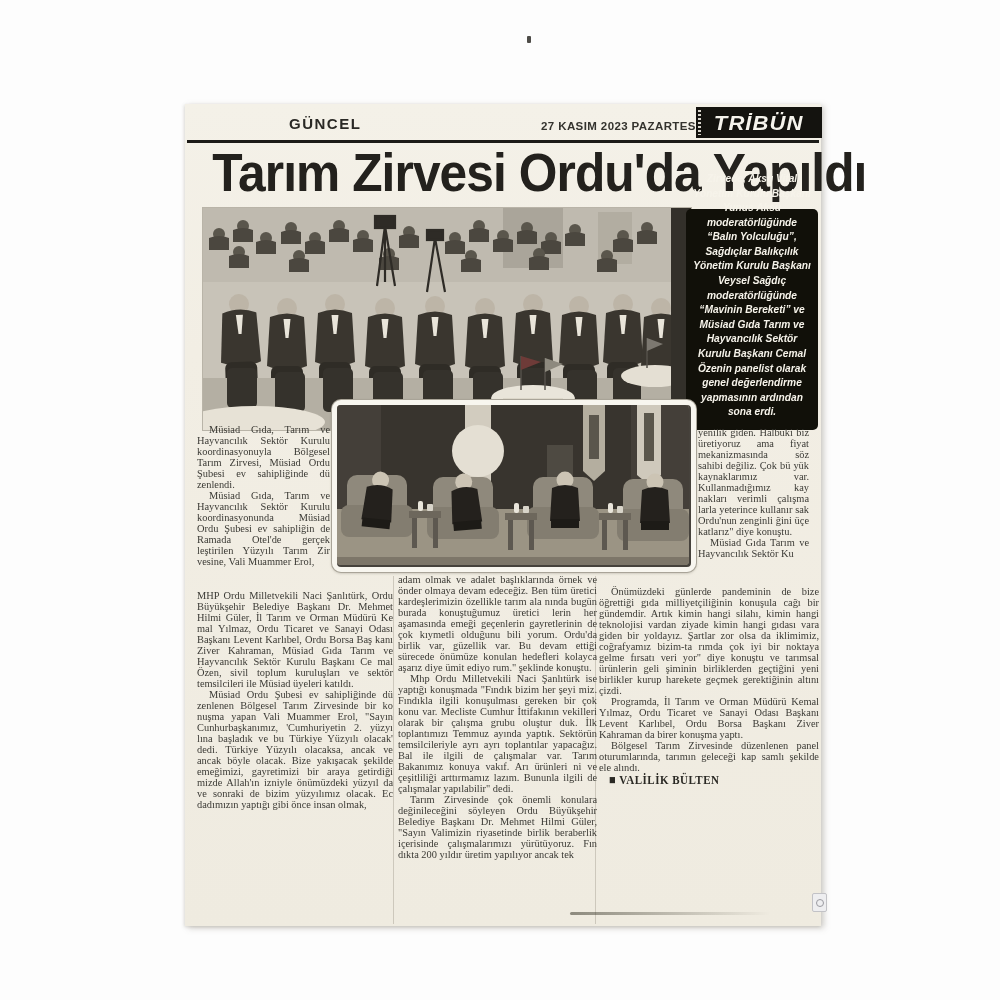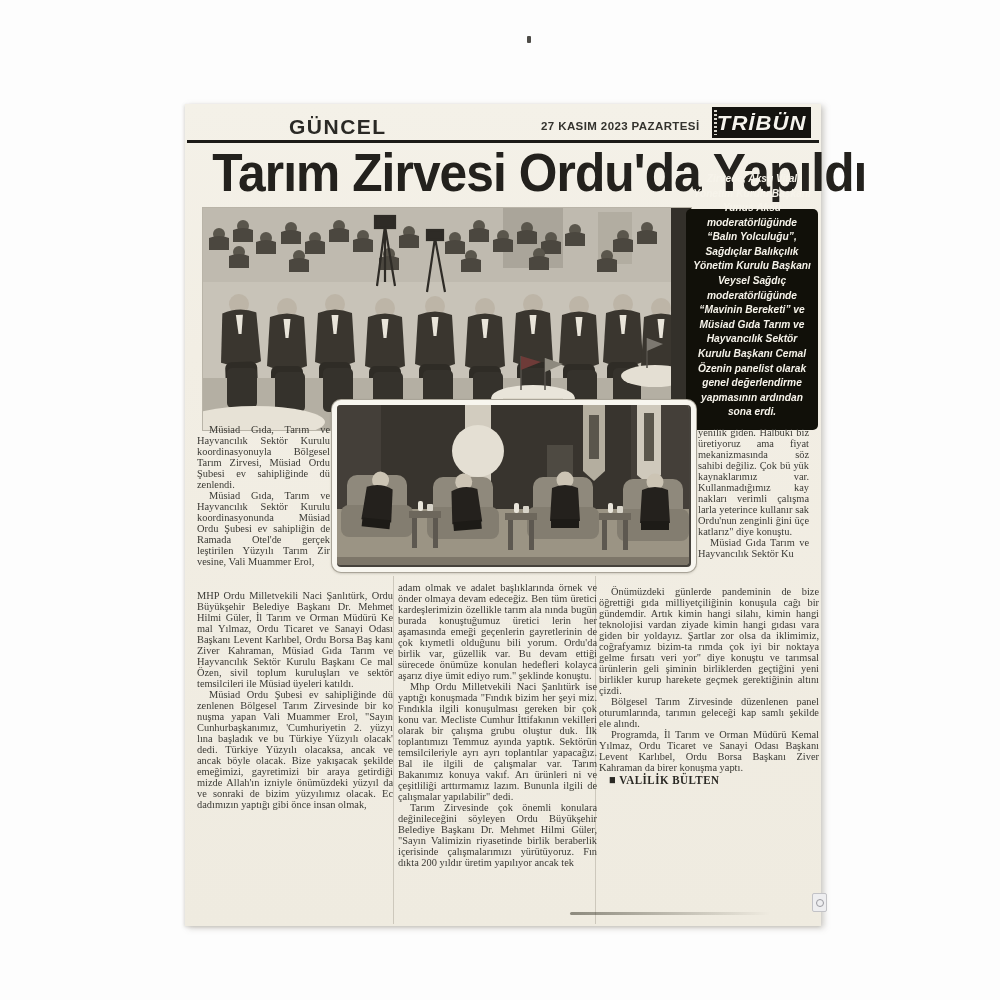--- a/index.html
+++ b/index.html
@@ -9,26 +9,26 @@
   *{margin:0;padding:0;box-sizing:border-box;}
   html,body{width:1000px;height:1000px;background:#fdfdfd;overflow:hidden;
     font-family:"Liberation Sans",sans-serif;}
   .stage{position:relative;width:1000px;height:1000px;}
 
   .clipping{position:absolute;left:185px;top:104px;width:636px;height:822px;
     background:linear-gradient(180deg,#f4f1e8 0%,var(--paper) 30%,#efebe0 100%);
     box-shadow:3px 2px 6px rgba(120,115,100,.35), -1px 1px 3px rgba(120,115,100,.2);}
 
   
-  .section-label{position:absolute;left:104px;top:11px;font-size:21px;font-weight:bold;
+  .section-label{position:absolute;left:104px;top:11px;font-size:15px;font-weight:bold;
     letter-spacing:1.5px;color:#2a2925;}
   .dateline{position:absolute;left:356px;top:16px;font-size:11.5px;font-weight:bold;
     letter-spacing:.4px;color:#34332e;}
-  .masthead{position:absolute;left:511px;top:3px;width:99px;height:31px;background:#14130f;
-    display:flex;align-items:center;justify-content:center;margin-left:16px;}
+  .masthead{position:absolute;left:511px;top:3px;width:126px;height:31px;background:#14130f;
+    display:flex;align-items:center;justify-content:center;}
   .masthead .word{color:#f5f3ec;font-weight:bold;font-style:italic;font-size:21px;
     letter-spacing:1px;transform:scaleX(1.05);text-shadow:0 0 1px #000;}
   .masthead .spine{position:absolute;left:2px;top:3px;width:3px;height:25px;
     background:repeating-linear-gradient(180deg,#d8d5cc 0 2px,#14130f 2px 4px);}
   .rule{position:absolute;left:2px;top:36px;width:632px;height:3px;background:var(--rule);}
 
   .headline{position:absolute;left:2px;top:39px;width:632px;text-align:center;
     font-size:54px;font-weight:bold;color:var(--headline-ink);white-space:nowrap;
     transform:scaleX(.92);transform-origin:50% 0;letter-spacing:-1px;line-height:58px;}
 
@@ -47,21 +47,21 @@
   .caption-box p{color:var(--caption-text);font-size:10.2px;line-height:14.6px;
     font-weight:bold;font-style:italic;text-align:center;width:100%;}
 
   
   .col{position:absolute;color:var(--ink);font-size:10.4px;line-height:11px;
     text-align:justify;overflow:hidden;font-family:Liberation Serif, serif;}
   .col p{text-indent:12px;}
   .col p.cont{text-indent:0;}
   .col-1{left:12px;top:320px;width:133px;height:170px;}
   .col-2{left:12px;top:486px;width:196px;height:336px;}
-  .col-3{left:213px;top:470px;width:199px;height:352px;margin-top:8px;}
+  .col-3{left:213px;top:470px;width:199px;height:352px;}
   .col-4{left:513px;top:323px;width:111px;height:162px;}
   .col-5{left:414px;top:482px;width:220px;height:340px;}
   .byline{font-weight:bold;font-size:11px;letter-spacing:.5px;text-indent:10px !important;
     color:#2a2924;margin-top:1px;transform:scaleY(1.15);transform-origin:left top;}
 
   .vrule{position:absolute;width:1px;background:#cdc8bc;}
   .vrule.a{left:208px;top:472px;height:348px;}
   .vrule.b{left:410px;top:472px;height:348px;}
 
   
@@ -264,22 +264,22 @@
       <p class="cont">adam olmak ve adalet başlıklarında örnek ve önder olmaya devam edeceğiz. Ben tüm üretici kardeşlerimizin özellikle tarım ala nında bugün burada konuştuğumuz üretici lerin her aşamasında emeği geçenlerin gayretlerinin de çok kıymetli olduğunu bili yorum. Ordu'da birlik var, güzellik var. Bu devam ettiği sürecede önümüze konulan hedefleri kolayca aşarız diye ümit ediyo rum." şeklinde konuştu.</p>
       <p>Mhp Ordu Milletvekili Naci Şanlıtürk ise yaptığı konuşmada "Fındık bizim her şeyi miz. Fındıkla ilgili konuşulması gereken bir çok konu var. Mecliste Cumhur İttifakının vekilleri olarak bir çalışma grubu oluştur duk. İlk toplantımızı Temmuz ayında yaptık. Sektörün temsilcileriyle ayrı ayrı toplantılar yapacağız. Bal ile ilgili de çalışmalar var. Tarım Bakanımız konuya vakıf. Arı ürünleri ni ve çeşitliliği arttırmamız lazım. Bununla ilgili de çalışmalar yapılabilir" dedi.</p>
       <p>Tarım Zirvesinde çok önemli konulara değinileceğini söyleyen Ordu Büyükşehir Belediye Başkanı Dr. Mehmet Hilmi Güler, "Sayın Valimizin riyasetinde birlik beraberlik içerisinde çalışmalarımızı yürütüyoruz. Fın dıkta 200 yıldır üretim yapılıyor ancak tek</p>
     </div>
     <div class="col col-4">
       <p class="cont">yenilik giden. Halbuki biz üretiyoruz ama fiyat mekanizmasında söz sahibi değiliz. Çok bü yük kaynaklarımız var. Kullanmadığımız kay nakları verimli çalışma larla yeterince kullanır sak Ordu'nun zenginli ğini üçe katlarız" diye konuştu.</p>
       <p>Müsiad Gıda Tarım ve Hayvancılık Sektör Ku</p>
     </div>
     <div class="col col-5">
       <p>Önümüzdeki günlerde pandeminin de bize öğrettiği gıda milliyetçiliğinin konuşula cağı bir gündemdir. Artık kimin hangi silahı, kimin hangi teknolojisi vardan ziyade kimin hangi gıdası vara giden bir yoldayız. Şartlar zor olsa da iklimimiz, coğrafyamız bizim-ta rımda çok iyi bir noktaya gelme fırsatı veri yor" diye konuştu ve tarımsal ürünlerin geli şiminin birliklerden geçtiğini yeni birlikler kurup harekete geçmek gerektiğinin altını çizdi.</p>
+      <p>Programda, İl Tarım ve Orman Müdürü Kemal Yılmaz, Ordu Ticaret ve Sanayi Odası Başkanı Levent Karlıbel, Ordu Borsa Başkanı Ziver Kahraman da birer konuşma yaptı.</p>
       <p>Bölgesel Tarım Zirvesinde düzenlenen panel oturumlarında, tarımın geleceği kap samlı şekilde ele alındı.</p>
-      <p>Programda, İl Tarım ve Orman Müdürü Kemal Yılmaz, Ordu Ticaret ve Sanayi Odası Başkanı Levent Karlıbel, Ordu Borsa Başkanı Ziver Kahraman da birer konuşma yaptı.</p>
       <p class="byline"><span>■</span> <span>VALİLİK BÜLTEN</span></p>
     </div>
 
     <div class="fold-shadow"></div>
     <div class="fold-tail"></div>
   </div>
 
   <div class="speck"></div>
   <div class="corner-sticker">
     <div class="ring"></div>

